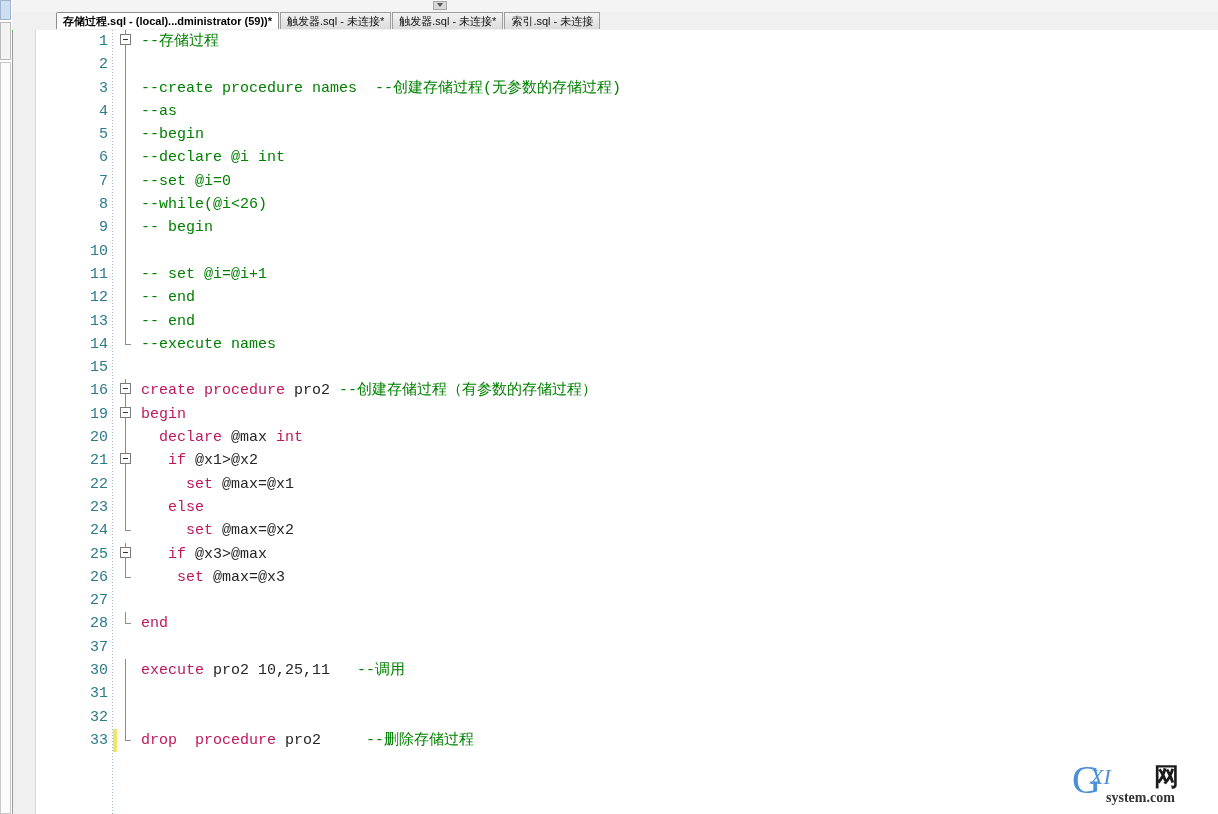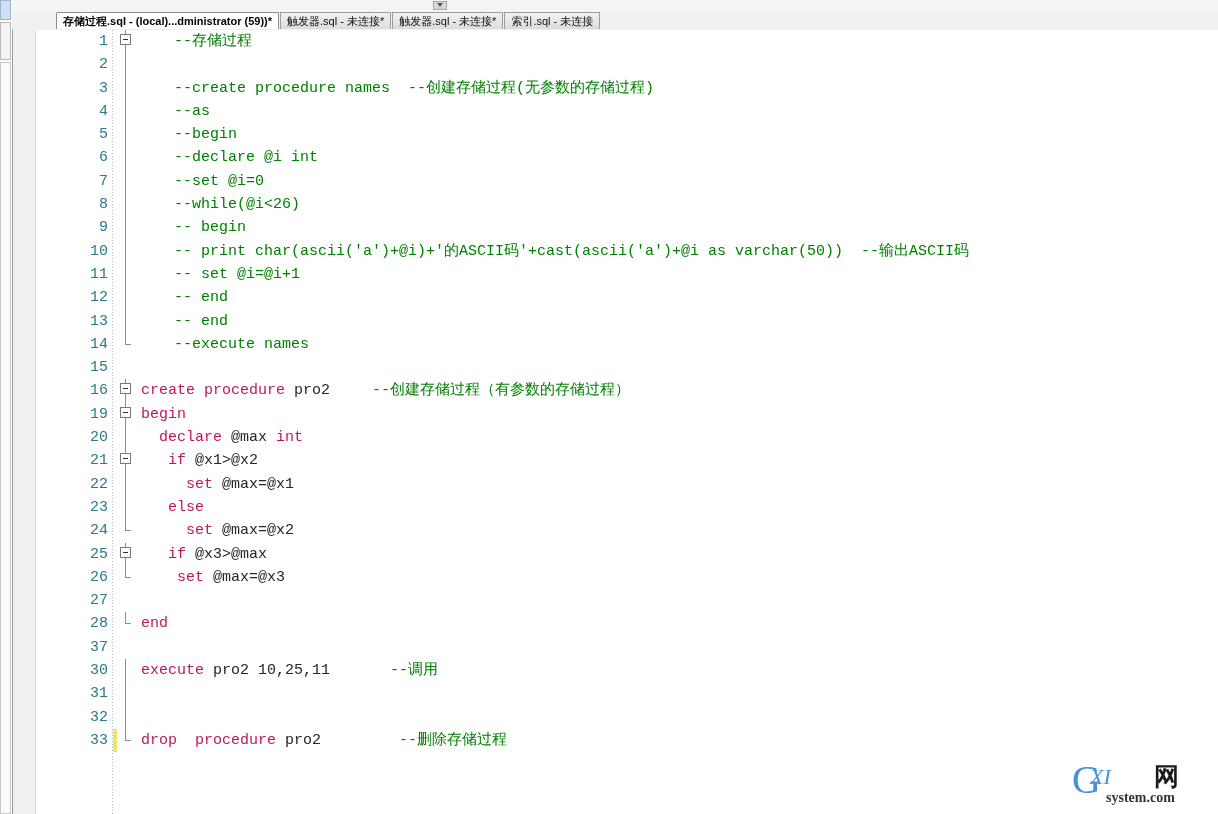--- a/index.html
+++ b/index.html
@@ -112,21 +112,21 @@
   }
   .foldend::after{
     content:"";position:absolute;left:0px;top:11px;width:6px;height:1px;background:#8c8c8c;
   }
   .code{
     position:absolute;left:105px;top:0;
     font-family:"Liberation Mono", monospace;font-size:15px;
     color:#1b1b1b;
   }
   .kw{color:#be185d;}
-  .cm{color:#008000;margin-left:33px;}
+  .cm{color:#008000;}
   .str{color:#e01b24;}
   .fn{color:#d12ea0;}
   .id{color:#262626;}
 
   
   #watermark{
     position:absolute;right:6px;bottom:4px;
     width:150px;height:56px;pointer-events:none;
   }
   #watermark .wm-g{
@@ -168,21 +168,21 @@
     <div id="dotline"></div>
   <div class="row"><span class="lnum">1</span><span class="changebar"></span><span class="glyphcol"><span class="foldline"></span><span class="foldbox"></span></span><span class="code"><span class="cm">--存储过程</span></span></div>
       <div class="row"><span class="lnum">2</span><span class="changebar"></span><span class="glyphcol"><span class="foldline"></span></span><span class="code"></span></div>
       <div class="row"><span class="lnum">3</span><span class="changebar"></span><span class="glyphcol"><span class="foldline"></span></span><span class="code"><span class="cm">--create procedure names  --创建存储过程(无参数的存储过程)</span></span></div>
       <div class="row"><span class="lnum">4</span><span class="changebar"></span><span class="glyphcol"><span class="foldline"></span></span><span class="code"><span class="cm">--as</span></span></div>
       <div class="row"><span class="lnum">5</span><span class="changebar"></span><span class="glyphcol"><span class="foldline"></span></span><span class="code"><span class="cm">--begin</span></span></div>
       <div class="row"><span class="lnum">6</span><span class="changebar"></span><span class="glyphcol"><span class="foldline"></span></span><span class="code"><span class="cm">--declare @i int</span></span></div>
       <div class="row"><span class="lnum">7</span><span class="changebar"></span><span class="glyphcol"><span class="foldline"></span></span><span class="code"><span class="cm">--set @i=0</span></span></div>
       <div class="row"><span class="lnum">8</span><span class="changebar"></span><span class="glyphcol"><span class="foldline"></span></span><span class="code"><span class="cm">--while(@i&lt;26)</span></span></div>
       <div class="row"><span class="lnum">9</span><span class="changebar"></span><span class="glyphcol"><span class="foldline"></span></span><span class="code"><span class="cm">-- begin</span></span></div>
-      <div class="row"><span class="lnum">10</span><span class="changebar"></span><span class="glyphcol"><span class="foldline"></span></span><span class="code"><span class="cm">-- print char(ascii('a')+@i)+'的ASCII码'+cast(ascii('a')+@i as varchar(50))  --输出ASCII码</span></span></div>
+      <div class="row"><span class="lnum">10</span><span class="changebar"></span><span class="glyphcol"><span class="foldline"></span></span></div>
       <div class="row"><span class="lnum">11</span><span class="changebar"></span><span class="glyphcol"><span class="foldline"></span></span><span class="code"><span class="cm">-- set @i=@i+1</span></span></div>
       <div class="row"><span class="lnum">12</span><span class="changebar"></span><span class="glyphcol"><span class="foldline"></span></span><span class="code"><span class="cm">-- end</span></span></div>
       <div class="row"><span class="lnum">13</span><span class="changebar"></span><span class="glyphcol"><span class="foldline"></span></span><span class="code"><span class="cm">-- end</span></span></div>
       <div class="row"><span class="lnum">14</span><span class="changebar"></span><span class="glyphcol"><span class="foldend"></span></span><span class="code"><span class="cm">--execute names</span></span></div>
       <div class="row"><span class="lnum">15</span><span class="changebar"></span><span class="glyphcol"></span><span class="code"></span></div>
       <div class="row"><span class="lnum">16</span><span class="changebar"></span><span class="glyphcol"><span class="foldline"></span><span class="foldbox"></span></span><span class="code"><span class="kw">create procedure </span><span class="id">pro2 </span><span class="cm">--创建存储过程（有参数的存储过程）</span></span></div>
       <div class="row"><span class="lnum">19</span><span class="changebar"></span><span class="glyphcol"><span class="foldline"></span><span class="foldbox"></span></span><span class="code"><span class="kw">begin</span></span></div>
       <div class="row"><span class="lnum">20</span><span class="changebar"></span><span class="glyphcol"><span class="foldline"></span></span><span class="code"><span class="kw">  declare </span><span class="id">@max </span><span class="kw">int</span></span></div>
       <div class="row"><span class="lnum">21</span><span class="changebar"></span><span class="glyphcol"><span class="foldline"></span><span class="foldbox"></span></span><span class="code"><span class="kw">   if </span><span class="id">@x1&gt;@x2</span></span></div>
       <div class="row"><span class="lnum">22</span><span class="changebar"></span><span class="glyphcol"><span class="foldline"></span></span><span class="code"><span class="kw">     set </span><span class="id">@max=@x1</span></span></div>

